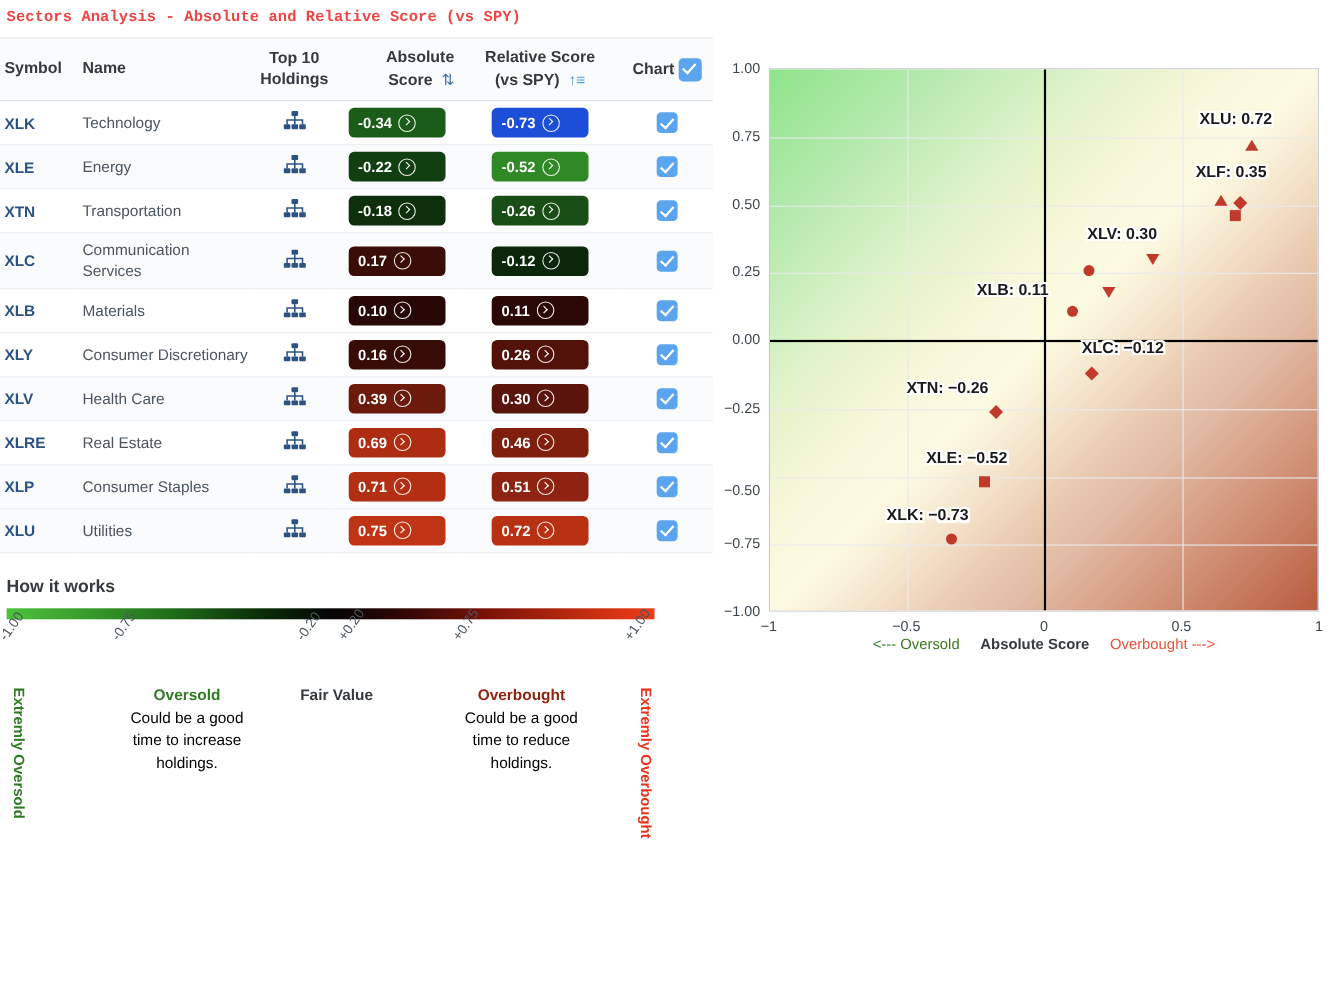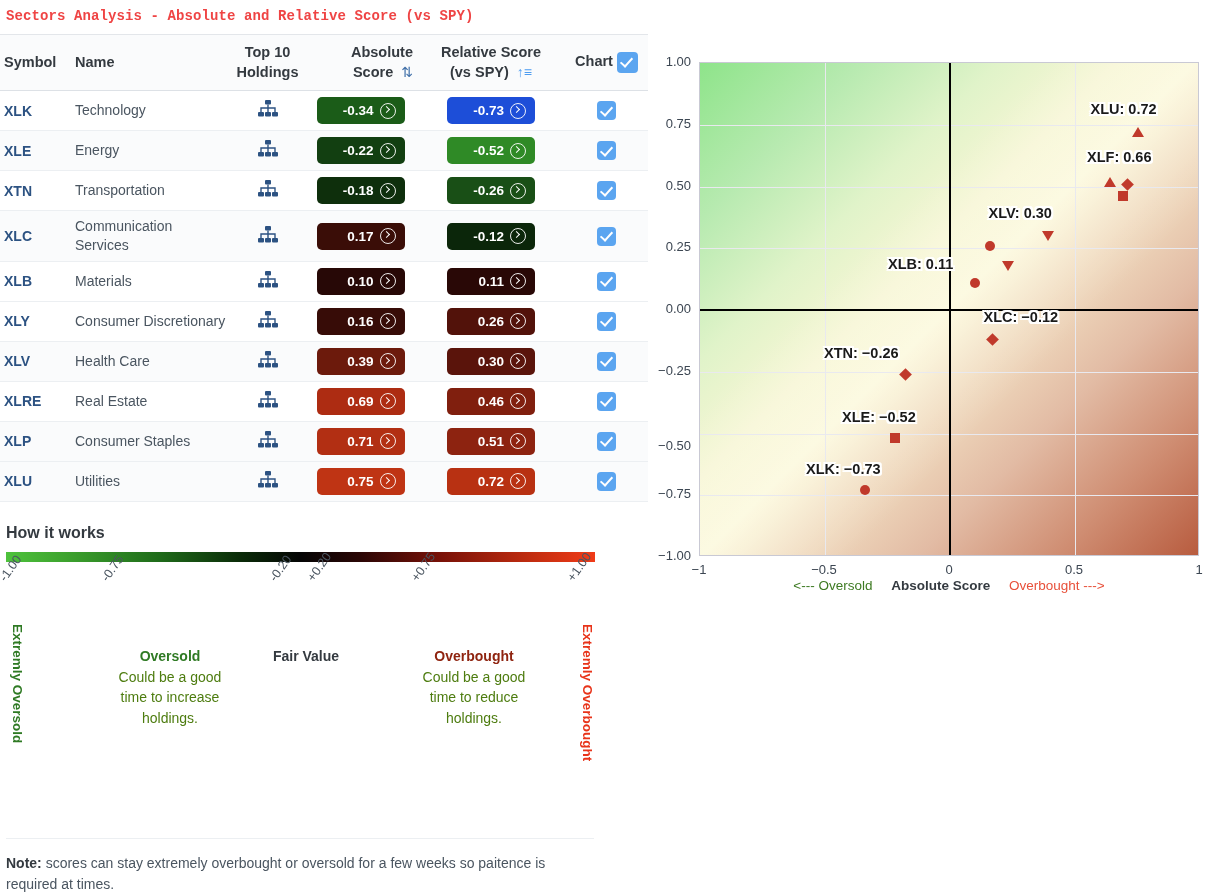--- a/index.html
+++ b/index.html
@@ -36,21 +36,21 @@
     padding:6px 4px;vertical-align:middle;
   }
   tr.alt td{background:#fafbfc;}
   td.sym{font-weight:bold;color:#2c5282;padding-left:6px;font-size:14.5px;}
   td.nm{color:#4a5560;line-height:1.35;}
   td.top10{text-align:center;}
   td.sc{text-align:center;}
   td.chk{text-align:center;}
 
   .badge{
-    display:inline-flex;align-items:center;justify-content:flex-end;gap:6px;
+    display:inline-flex;align-items:center;justify-content:flex-start;gap:6px;
     min-width:88px;height:27px;border-radius:5px;
     color:#ffffff;font-weight:bold;font-size:13.5px;
     padding:0 9px;box-sizing:border-box;cursor:pointer;
   }
   .badge .arw{
     display:inline-block;width:14px;height:14px;border:1.4px solid rgba(255,255,255,.9);
     border-radius:50%;position:relative;flex:0 0 auto;
   }
   .badge .arw:after{
     content:"";position:absolute;left:3.4px;top:3.1px;
@@ -74,23 +74,23 @@
   .howtitle{font-size:16px;font-weight:bold;color:#343a40;padding:0 6px;}
   .gradbar{
     height:10px;margin:10px 6px 0 6px;
     background:linear-gradient(to right,#4ec23c 0%,#3da32e 10%,#1f6b1a 26%,#0a2a08 40%,#050505 50%,#2a0605 60%,#7a1208 74%,#c52e10 90%,#f03b18 100%);
   }
   .legendwrap{position:relative;height:210px;margin:0 6px;}
   .tickval{
     font-size:12.5px;color:#4a5560;transform:rotate(-55deg);transform-origin:left bottom;
     white-space:nowrap;position:absolute;top:8px;left:2px;
   }
-  .legblock{position:absolute;top:60px;width:120px;text-align:center;margin-top:26px;}
+  .legblock{position:absolute;top:60px;width:120px;text-align:center;}
   .legblock .hd{font-weight:bold;font-size:14px;margin-bottom:3px;}
-  .legblock .bd{font-size:14px;color:#4d7c0f;line-height:1.45;}
+  .legblock .bd{font-size:14px;color:#000000;line-height:1.45;}
   .vertlab{
     position:absolute;font-size:13.5px;font-weight:bold;white-space:nowrap;
     writing-mode:vertical-rl;
   }
   .note{
     position:absolute;left:6px;top:838px;width:588px;font-size:14px;
     color:#4a5560;line-height:1.5;border-top:1px solid #eceff2;padding-top:14px;
   }
   .note b{color:#343a40;}
 
@@ -331,23 +331,20 @@
           <div class="hd" style="color:#343a40">Fair Value</div>
         </div>
         <div class="legblock" style="left: 408px;">
           <div class="hd" style="color:#8f2410">Overbought</div>
           <div class="bd">Could be a good time to reduce holdings.</div>
         </div>
         <div class="vertlab" style="left: 4px; top: 62px; color: rgb(47, 122, 36);">Extremly Oversold</div>
         <div class="vertlab" style="left: 574px; top: 62px; color: rgb(232, 52, 26);">Extremly Overbought</div>
       </div>
 
-    <div class="note">
-      <b>Note:</b><span> scores can stay extremely overbought or oversold for a few weeks so paitence is required at times.</span>
-    </div>
   </div>
 
   <div class="right">
 
     <div class="plotbox" id="plotbox">
       <div class="plotgrad"></div>
       <div class="plotgrad2"></div>
     <div class="gl glv" style="left: 125px;"></div>
         <div class="gl glv" style="left: 250px;"></div>
         <div class="gl glv" style="left: 375px;"></div>
@@ -399,16 +396,16 @@
       &nbsp;&nbsp;&nbsp;
       <span class="xlab-ob">Overbought ---&gt;</span>
     </div>
 
   <div class="ptlabel" style="left: 205px; top: 461.31px;">XLK: −0.73</div>
       <div class="ptlabel" style="left: 241px; top: 409.44px;">XLE: −0.52</div>
       <div class="ptlabel" style="left: 223px; top: 345.22px;">XTN: −0.26</div>
       <div class="ptlabel" style="left: 382.5px; top: 308.64px;">XLC: −0.12</div>
       <div class="ptlabel" style="left: 287px; top: 255.83px;">XLB: 0.11</div>
       <div class="ptlabel" style="left: 387.5px; top: 204.9px;">XLV: 0.30</div>
-      <div class="ptlabel" style="left: 486px; top: 148.56px;">XLF: 0.66</div>
+      <div class="ptlabel" style="left: 486px; top: 148.56px;">XLF: 0.35</div>
       <div class="ptlabel" style="left: 489.5px; top: 101.16px;">XLU: 0.72</div>
     </div>
 </div>
 
 </body></html>

